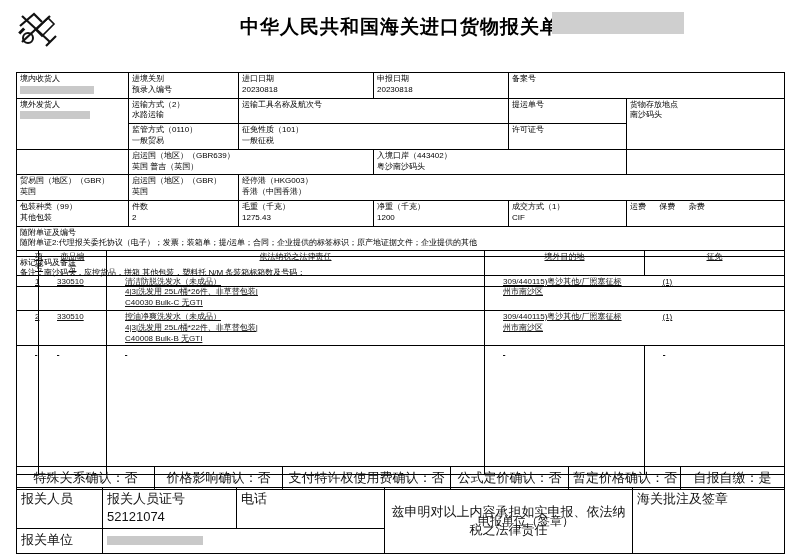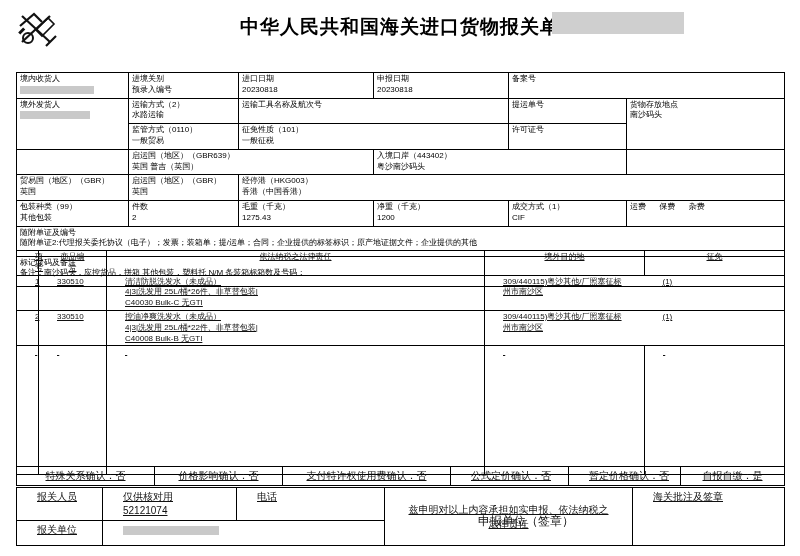--- a/index.html
+++ b/index.html
@@ -68,21 +68,21 @@
     border:1px solid #000;font-size:8px;font-weight:normal;
     padding:1px 18px;vertical-align:top;line-height:1.35;text-decoration:underline;
   }
   .gi{white-space:pre-line;}
 
   
   table.btm{
     position:absolute;left:16px;width:768px;border-collapse:collapse;table-layout:fixed;
   }
   table.btm td{
-    border:1px solid #000;font-size:10px;padding:2px 20px;vertical-align:top;line-height:1.4;text-decoration:underline;
+    border:1px solid #000;font-size:13px;padding:2px 4px;vertical-align:top;line-height:1.4;
   }
   .center{text-align:center;}
   .nowrap{white-space:nowrap;}
 </style>
 </head>
 <body>
 
 <div class="page">
 
   <div class="logo">
@@ -323,21 +323,21 @@
       <col style="width:86px">
         <col style="width:134px">
         <col style="width:148px">
       <col style="width:248px">
         <col style="width:152px">
     </colgroup>
     <tbody>
         <tr>
       <td style="height:18px">报关人员</td>
       <td>
-        <span>仅供核对用</span><span>52121074</span>
+        <span>报关人员证号</span><span>52121074</span>
       </td>
       <td>电话</td>
       <td rowspan="2" class="center" style="vertical-align:middle">兹申明对以上内容承担如实申报、依法纳税之法律责任</td>
       <td rowspan="2">海关批注及签章</td>
     </tr>
     <tr>
       <td style="height:20px">报关单位</td>
       <td colspan="2">
         <span class="gray" style="width:96px;height:9px"></span>
       </td>

